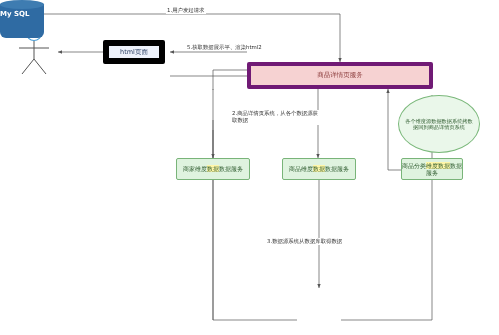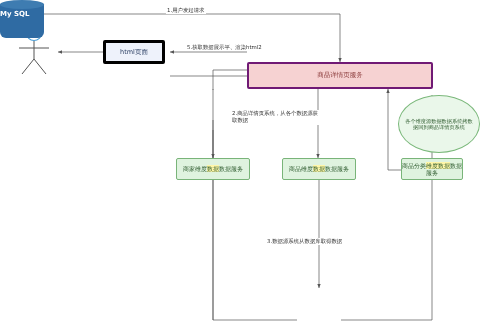--- a/index.html
+++ b/index.html
@@ -35,33 +35,33 @@
     display: block;
     width: 100%;
   }
   
   #html-page {
     left: 103px;
     top: 40px;
     width: 62px;
     height: 24px;
     background: #eef2fb;
-    border: 3px solid #000000;
+    border: 6px solid #000000;
     border-radius: 2px;
     font-size: 6.5px;
     color: #2b3f63;
   }
   
   #detail-service {
     left: 247px;
     top: 62px;
     width: 186px;
     height: 27px;
     background: #f6d2d2;
-    border: 2px solid #701a75;
+    border: 4px solid #701a75;
     border-radius: 2px;
     font-size: 6.5px;
     color: #8a3a3a;
   }
   
   .svc {
     background: #dff3df;
     border: 1px solid #79b479;
     border-radius: 2px;
     font-size: 6px;

